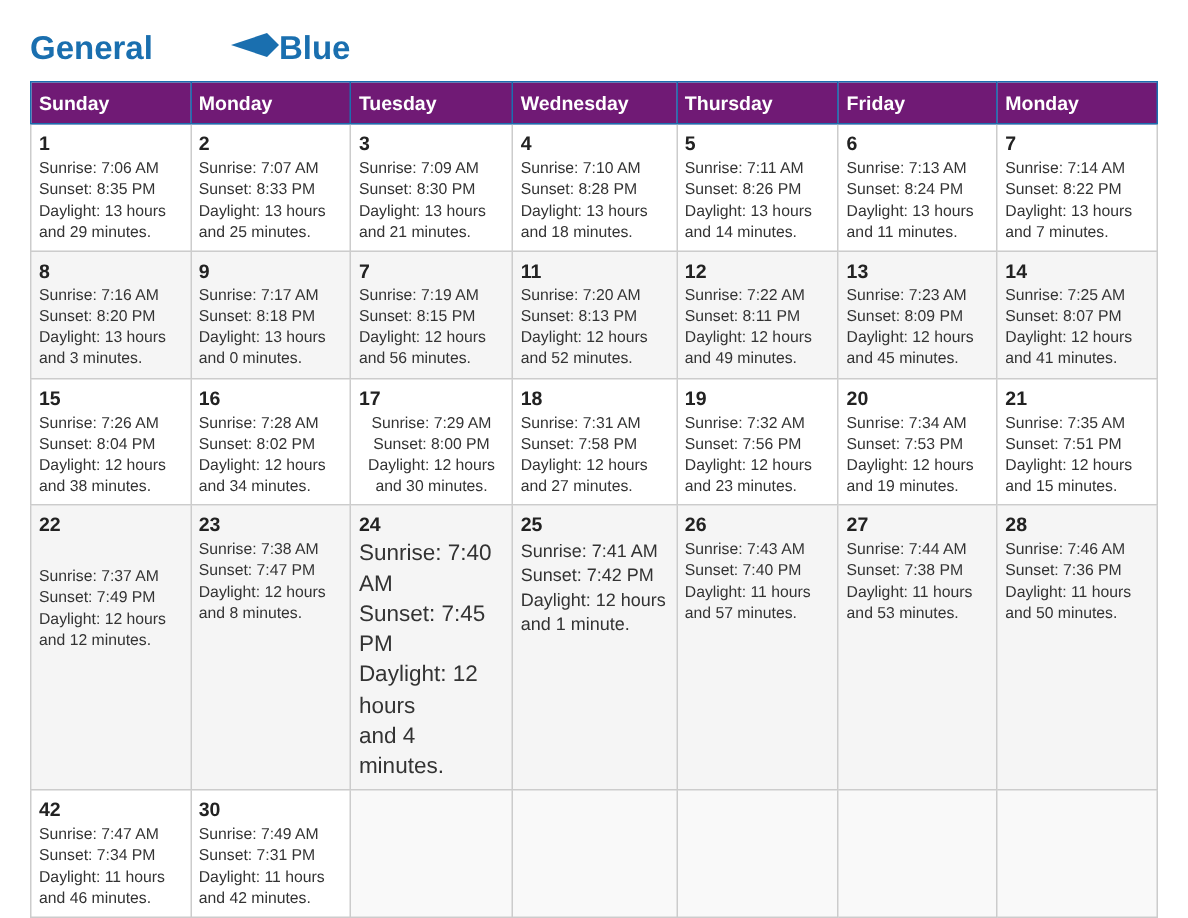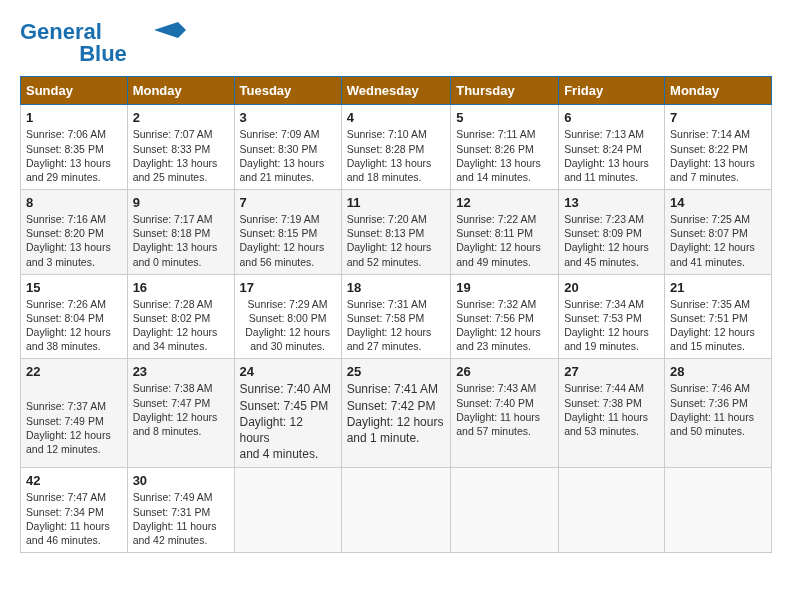--- a/index.html
+++ b/index.html
@@ -11,22 +11,22 @@
       padding: 20px;
     }
     .header {
       display: flex;
       justify-content: space-between;
       align-items: flex-start;
       margin-bottom: 10px;
     }
     .logo {
       display: flex;
-      flex-direction: column;
-      align-items: center;
+      flex-direction: row;
+      align-items: flex-end;
     }
     .logo-text {
       font-size: 22px;
       font-weight: bold;
       color: #333;
       line-height: 1.1;
     }
     .logo-text span.blue { color: #1a6faf; }
     .logo-arrow {
       width: 32px;
@@ -45,21 +45,21 @@
     .location {
       font-size: 15px;
       color: #555;
     }
     table {
       width: 100%;
       border-collapse: collapse;
       font-size: 11px;
     }
     thead tr th {
-      background-color: #a16207;
+      background-color: #701a75;
       color: #fff;
       padding: 6px 5px;
       text-align: left;
       font-size: 13px;
       font-weight: bold;
       border: 1px solid #1a6faf;
     }
     tbody tr td {
       border: 1px solid #ccc;
       vertical-align: top;
@@ -283,21 +283,21 @@
         </td>
         <td>
           <span class="day-num">23</span>
           <div class="day-info" style="white-space: pre-line; font-size: 10.5px; line-height: 1.35;">Sunrise: 7:38 AM
 Sunset: 7:47 PM
 Daylight: 12 hours
 and 8 minutes.</div>
         </td>
         <td>
           <span class="day-num">24</span>
-          <div class="day-info" style="white-space: pre-line; font-size: 12px; line-height: 1.35;">Sunrise: 7:40 AM
+          <div class="day-info" style="white-space: pre-line; font-size: 15px; line-height: 1.35;">Sunrise: 7:40 AM
 Sunset: 7:45 PM
 Daylight: 12 hours
 and 4 minutes.</div>
         </td>
         <td>
           <span class="day-num">25</span>
           <div class="day-info" style="white-space: pre-line; font-size: 12px; line-height: 1.35;">Sunrise: 7:41 AM
 Sunset: 7:42 PM
 Daylight: 12 hours
 and 1 minute.</div>

